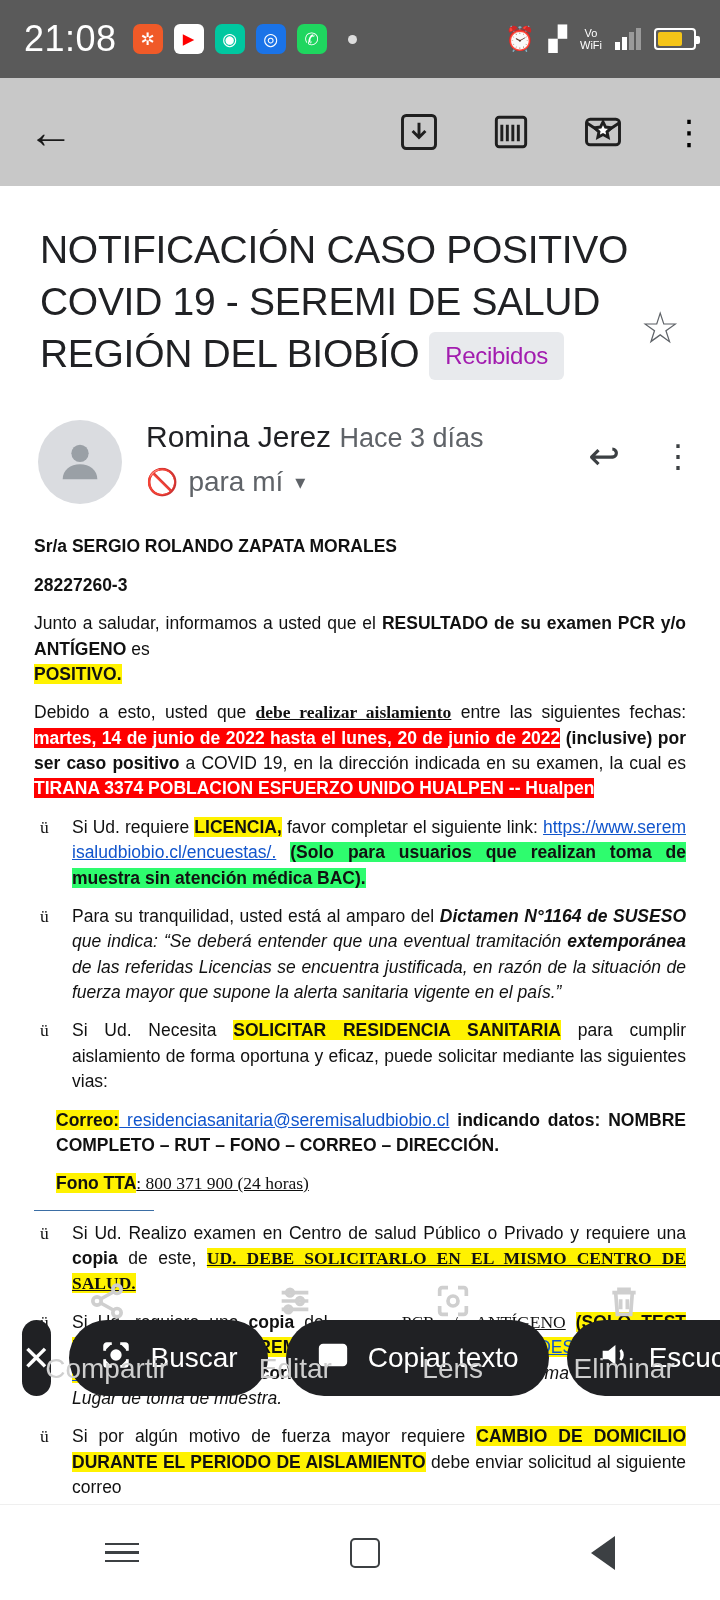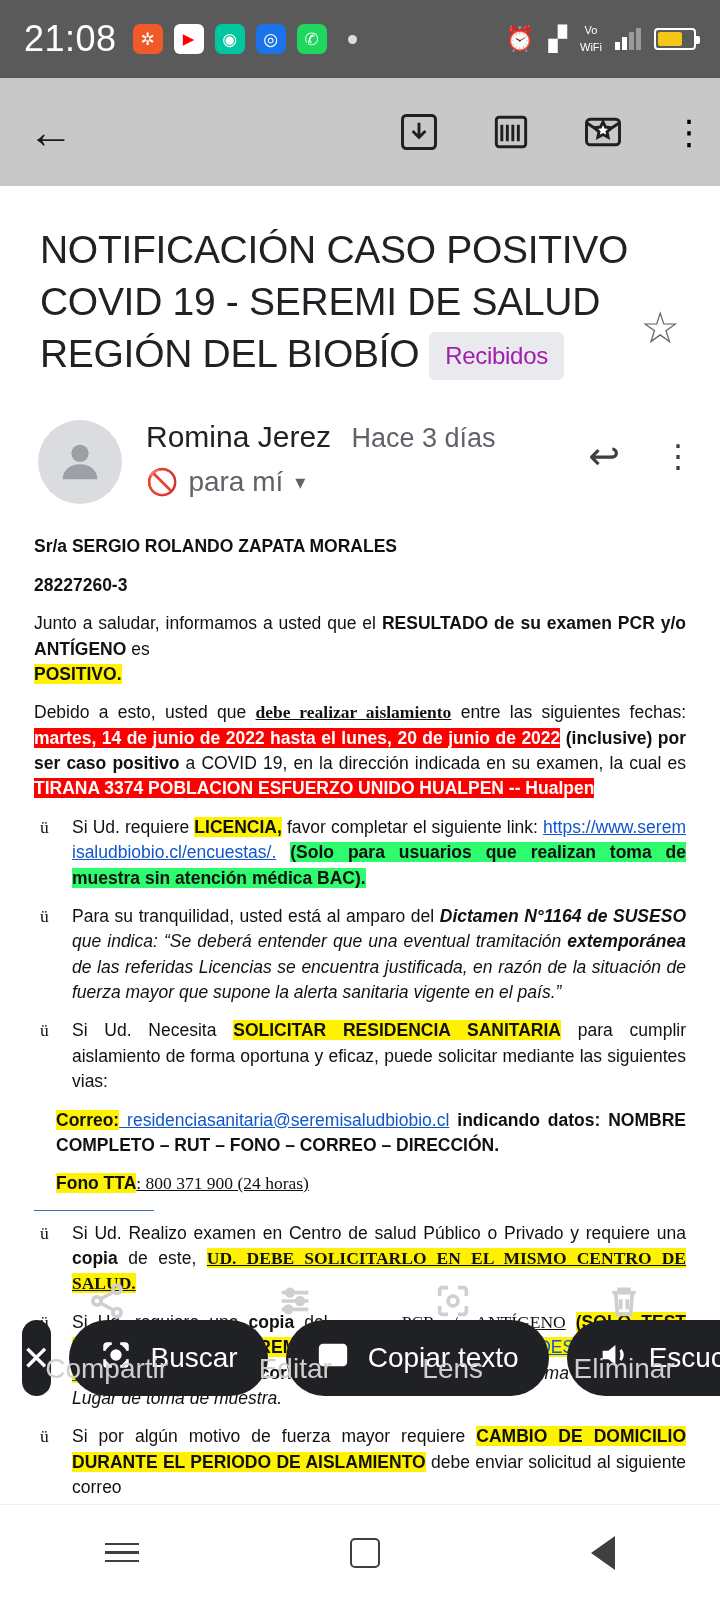--- a/index.html
+++ b/index.html
@@ -21,21 +21,21 @@
   .sb-left-icons { display: flex; align-items: center; gap: 11px; margin-left: 16px; }
   .sb-ic { width: 30px; height: 30px; border-radius: 7px; display: flex; align-items: center; justify-content: center; font-size: 17px; }
   .ic-orange { background: #f05a28; color: #fff; }
   .ic-yt { background: #ffffff; color: #ff0000; font-size: 15px; border-radius: 6px; }
   .ic-teal { background: #00c7a0; color: #fff; }
   .ic-blue { background: #1a73e8; color: #fff; }
   .ic-green { background: #1fd65f; color: #fff; }
   .sb-dot { width: 9px; height: 9px; border-radius: 50%; background: #ddd; margin-left: 10px; }
   .sb-right { margin-left: auto; display: flex; align-items: center; gap: 13px; }
   .sb-right .glyph { font-size: 24px; }
-  .vowifi { font-size: 11px; line-height: 17px; text-align: center; }
+  .vowifi { font-size: 11px; line-height: 12px; text-align: center; }
   .bars { display: flex; align-items: flex-end; gap: 2px; height: 22px; }
   .bars i { width: 5px; background: #fff; display: block; }
   .bars i:nth-child(1){height:8px} .bars i:nth-child(2){height:13px}
   .bars i:nth-child(3){height:18px;background:#9a9a9a} .bars i:nth-child(4){height:22px;background:#9a9a9a}
   .battery { width: 42px; height: 22px; border: 2px solid #fff; border-radius: 4px; position: relative; padding: 2px; }
   .battery::after { content:''; position:absolute; right:-6px; top:6px; width:4px; height:8px; background:#fff; border-radius:0 2px 2px 0;}
   .battery i { display:block; height:100%; width:72%; background:#f5c518; border-radius:2px; }
 
   
   .toolbar {
@@ -63,21 +63,21 @@
   .star-big { position: absolute; right: 40px; top: 116px; font-size: 44px; color: #5f6368; }
 
   .sender-row { display: flex; align-items: flex-start; padding: 40px 40px 0 38px; }
   .avatar {
     width: 84px; height: 84px; border-radius: 50%; background: #dadce0;
     display:flex; align-items:center; justify-content:center; color:#9aa0a6;
   }
   .avatar svg { width: 52px; height: 52px; }
   .sender-meta { margin-left: 24px; flex: 1; }
   .sender-name { font-size: 30px; color: #202124; font-weight: 500; display:inline-block;}
-  .sender-time { font-size: 27px; color: #5f6368; margin-left: 16px; display:inline-block;}
+  .sender-time { font-size: 27px; color: #5f6368; margin-left: 4px; display:inline-block;}
   .to-line { display: flex; align-items: center; margin-top: 12px; font-size: 28px; color: #5f6368; }
   .to-line .noimg { color: #d93025; font-size: 26px; margin-right: 10px; }
   .to-line .chev { margin-left: 12px; font-size: 20px; }
   .sender-actions { display: flex; align-items: center; gap: 42px; padding-top: 14px; }
   .reply-ic { font-size: 38px; color: #3c4043; }
   .kebab2 { font-size: 32px; color: #3c4043; line-height: 8px; width: 18px; text-align: center; }
 
   
   .letter { padding: 30px 34px 0 34px; font-size: 17.5px; color: #111; line-height: 1.45; }
   .letter p { margin: 0 0 13px 0; text-align: justify; }

